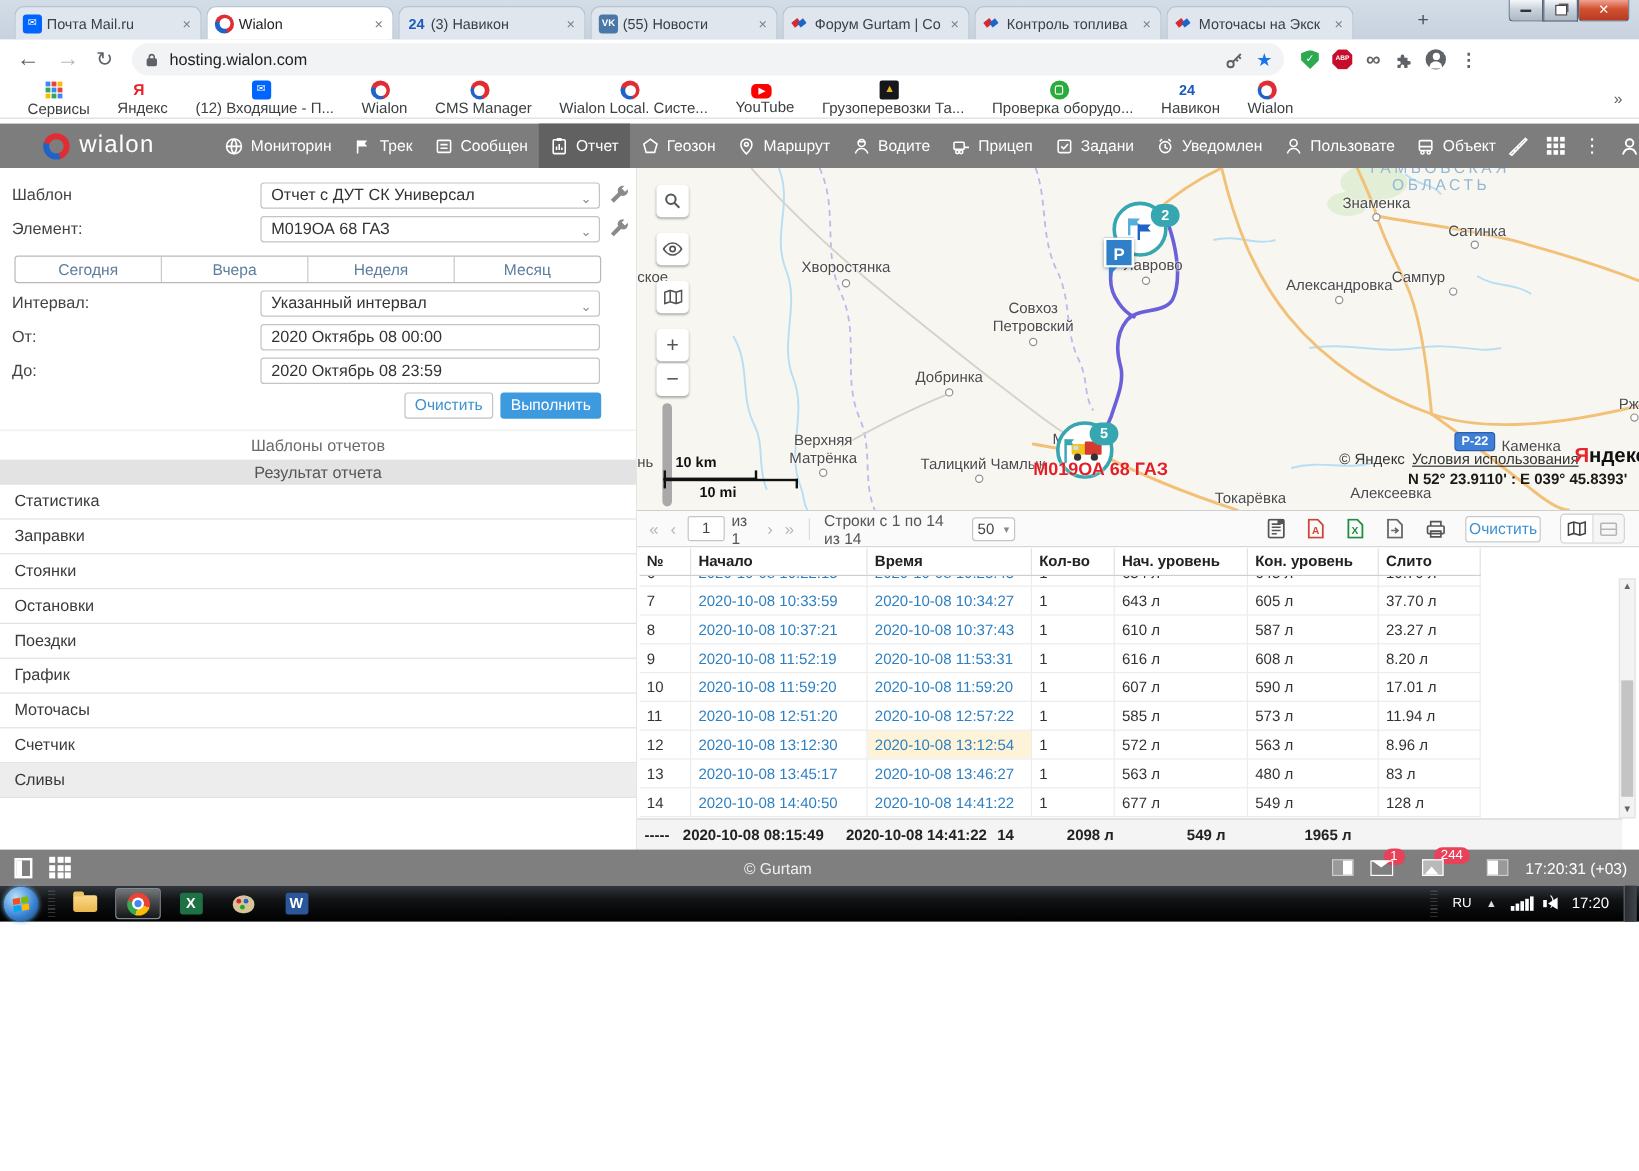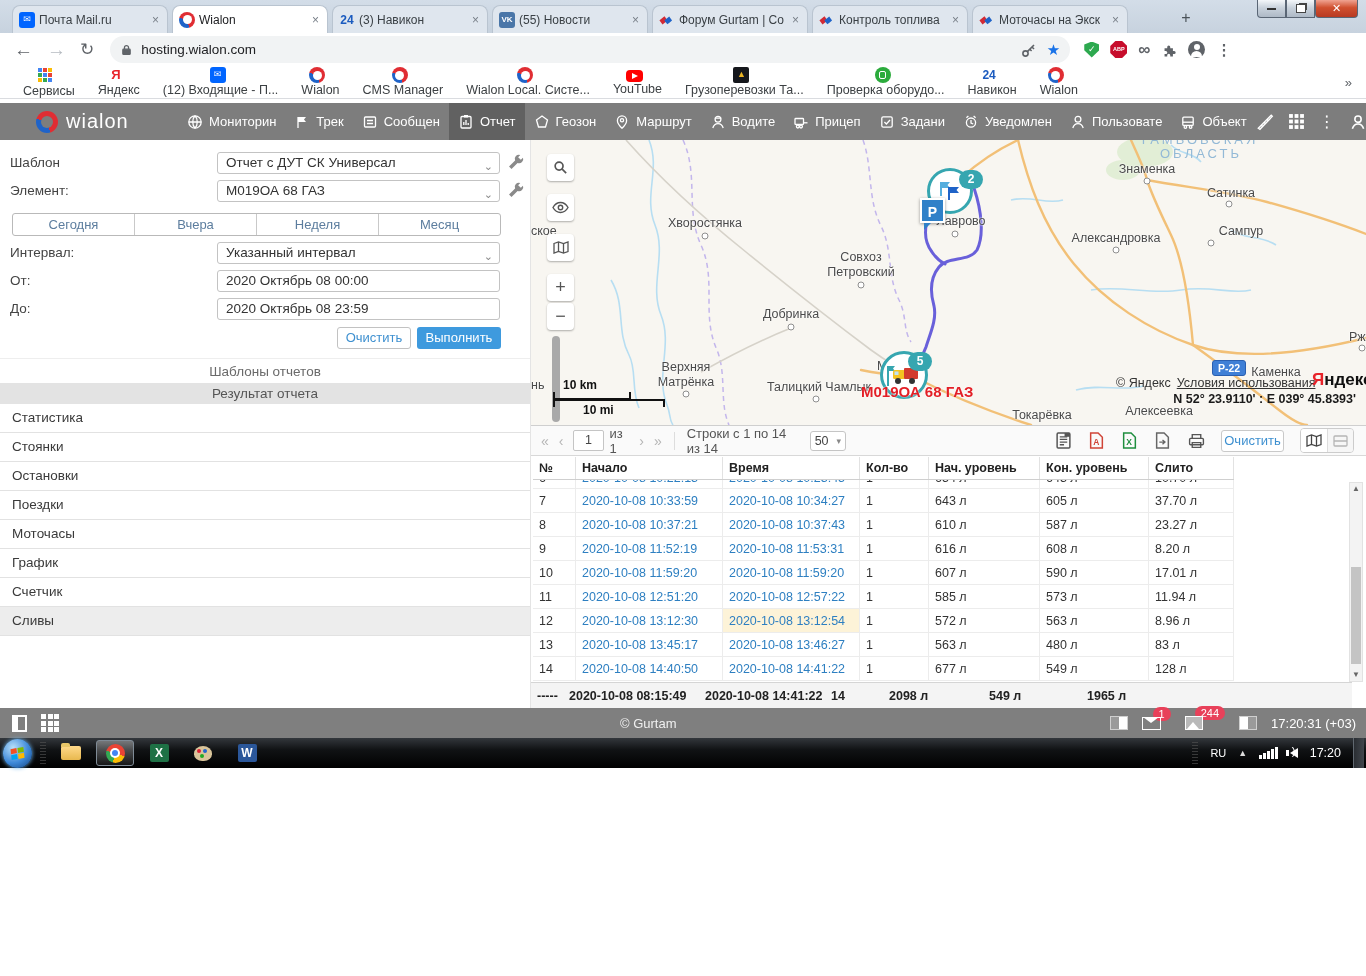--- a/index.html
+++ b/index.html
@@ -487,25 +487,26 @@
     <span class="flabel" style="top:161px;">До:</span>
     <div class="ffield" style="top:158px;"><span>2020 Октябрь 08 23:59</span></div>
 
     <div class="btn-clear">Очистить</div>
     <div class="btn-exec">Выполнить</div>
 
     <div class="rtab1">Шаблоны отчетов</div>
     <div class="rtab2">Результат отчета</div>
     <div class="sections" id="sections">
         <div class="sect">Статистика</div>
+        <div class="sect">Заправки</div>
         <div class="sect">Стоянки</div>
         <div class="sect">Остановки</div>
         <div class="sect">Поездки</div>
+        <div class="sect">График</div>
         <div class="sect">Моточасы</div>
-        <div class="sect">График</div>
         <div class="sect">Счетчик</div>
         <div class="sect sel">Сливы</div>
       </div>
   </div>
 
   <div class="map">
     <svg class="base" width="835" height="285" viewBox="0 0 835 285">
       <ellipse cx="614" cy="12" rx="28" ry="15" fill="#e2eed6"></ellipse>
       <ellipse cx="592" cy="30" rx="17" ry="10" fill="#e2eed6"></ellipse>
 
@@ -563,21 +564,21 @@
         <span class="mlabel" style="left: 288px; top: 240px;">Талицкий Чамлык</span>
         <span class="mdot" style="left: 285px; top: 259px;"></span>
         <span class="mlabel cut" style="left: 0px; top: 238px;">нь</span>
         <span class="mlabel" style="left: 430px; top: 74px;">Лаврово</span>
         <span class="mdot" style="left: 424px; top: 94px;"></span>
         <span class="mlabel cut" style="left: 346px; top: 219px;">М</span>
         <span class="mlabel" style="left: 616px; top: 22px;">Знаменка</span>
         <span class="mdot" style="left: 616px; top: 41px;"></span>
         <span class="mlabel" style="left: 700px; top: 46px;">Сатинка</span>
         <span class="mdot" style="left: 698px; top: 64px;"></span>
-        <span class="mlabel" style="left: 710px; top: 84px;">Сампур</span>
+        <span class="mlabel" style="left: 651px; top: 84px;">Сампур</span>
         <span class="mdot" style="left: 680px; top: 103px;"></span>
         <span class="mlabel" style="left: 585px; top: 91px;">Александровка</span>
         <span class="mdot" style="left: 585px; top: 110px;"></span>
         <span class="mlabel cut" style="left: 818px; top: 190px;">Ржак</span>
         <span class="mdot" style="left: 831px; top: 208px;"></span>
         <span class="mlabel" style="left: 745px; top: 225px;">Каменка</span>
         <span class="mlabel" style="left: 511px; top: 268px;">Токарёвка</span>
         <span class="mlabel" style="left: 628px; top: 264px;">Алексеевка</span>
       </div>
 

